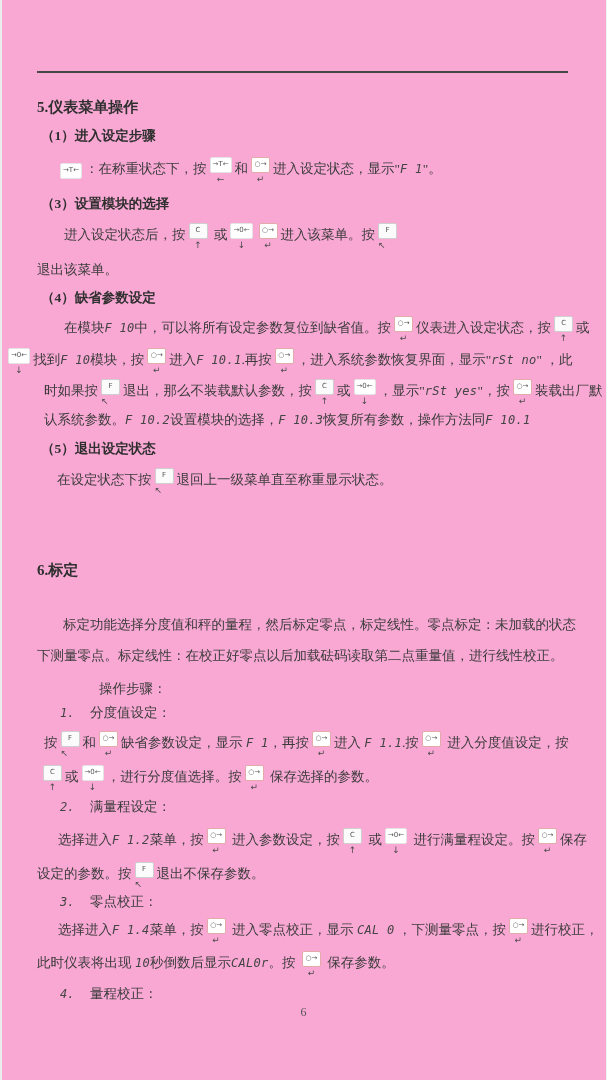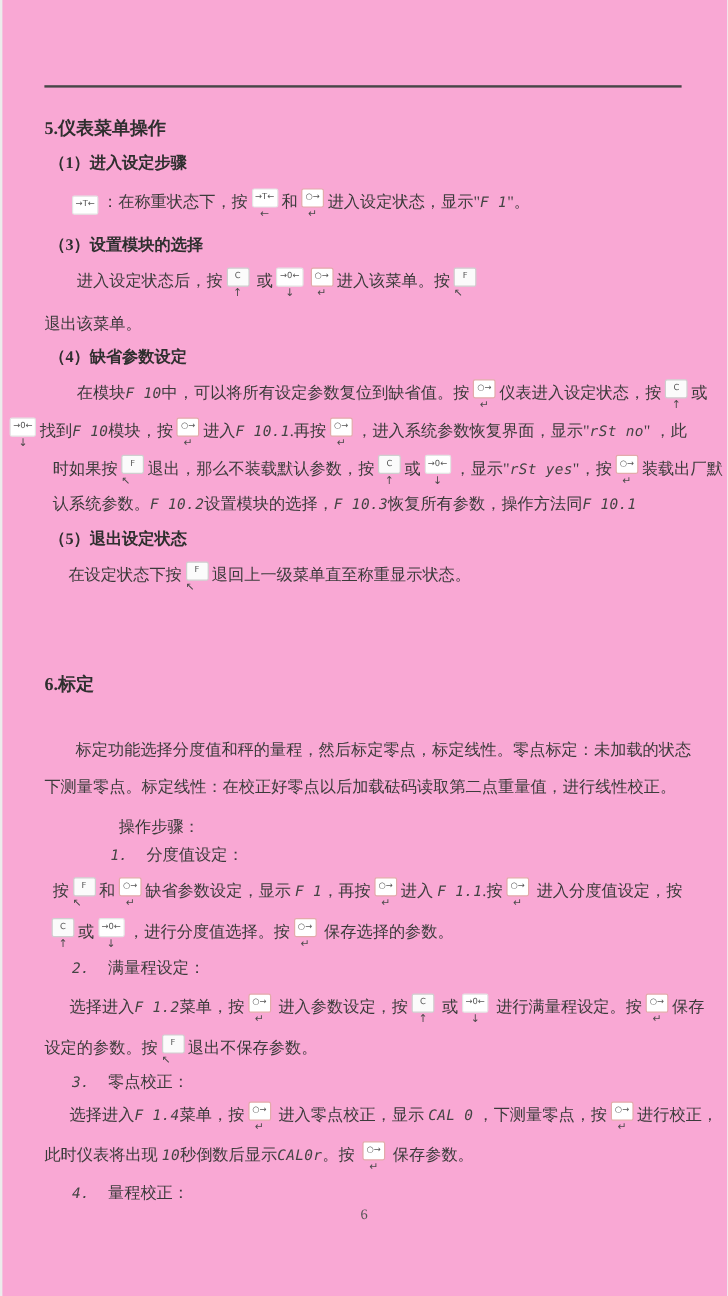--- a/index.html
+++ b/index.html
@@ -113,21 +113,21 @@
       <div class="line" style="top: 409px; left: 44px;"><span class="txt">认系统参数。</span><span class="disp">F 10.2</span><span class="txt">设置模块的选择，</span><span class="disp">F 10.3</span><span class="txt">恢复所有参数，操作方法同</span><span class="disp">F 10.1</span></div>
       <div class="h2" style="top: 440px; left: 41px;">（5）退出设定状态</div>
       <div class="line" style="top: 467px; left: 57px;"><span class="txt">在设定状态下按</span><span class="key subleft">
           <span class="cap">F</span>
           <span class="sub">↖</span>
         </span><span class="txt">退回上一级菜单直至称重显示状态。</span></div>
       <div class="h1" style="top: 561px; left: 37px;">6.标定</div>
       <div class="line" style="top: 614px; left: 63px;"><span class="txt">标定功能选择分度值和秤的量程，然后标定零点，标定线性。零点标定：未加载的状态</span></div>
       <div class="line" style="top: 645px; left: 37px;"><span class="txt">下测量零点。标定线性：在校正好零点以后加载砝码读取第二点重量值，进行线性校正。</span></div>
       <div class="line" style="top: 678px; left: 63px; margin-left: 36px;"><span class="txt">操作步骤：</span></div>
-      <div class="line" style="top: 702px; left: 60px; margin-left: 32px;"><span class="num">1.</span><span class="txt">分度值设定：</span></div>
+      <div class="line" style="top: 702px; left: 60px;"><span class="num">1.</span><span class="txt">分度值设定：</span></div>
       <div class="line" style="top: 730px; left: 44px;"><span class="txt">按</span><span class="key subleft">
           <span class="cap">F</span>
           <span class="sub">↖</span>
         </span><span class="txt">和</span><span class="key red">
           <span class="cap">○→</span>
           <span class="sub">↵</span>
         </span><span class="txt">缺省参数设定，显示 </span><span class="disp">F 1</span><span class="txt">，再按</span><span class="key red">
           <span class="cap">○→</span>
           <span class="sub">↵</span>
         </span><span class="txt">进入 </span><span class="disp">F 1.1</span><span class="txt">.按</span><span class="key red">

